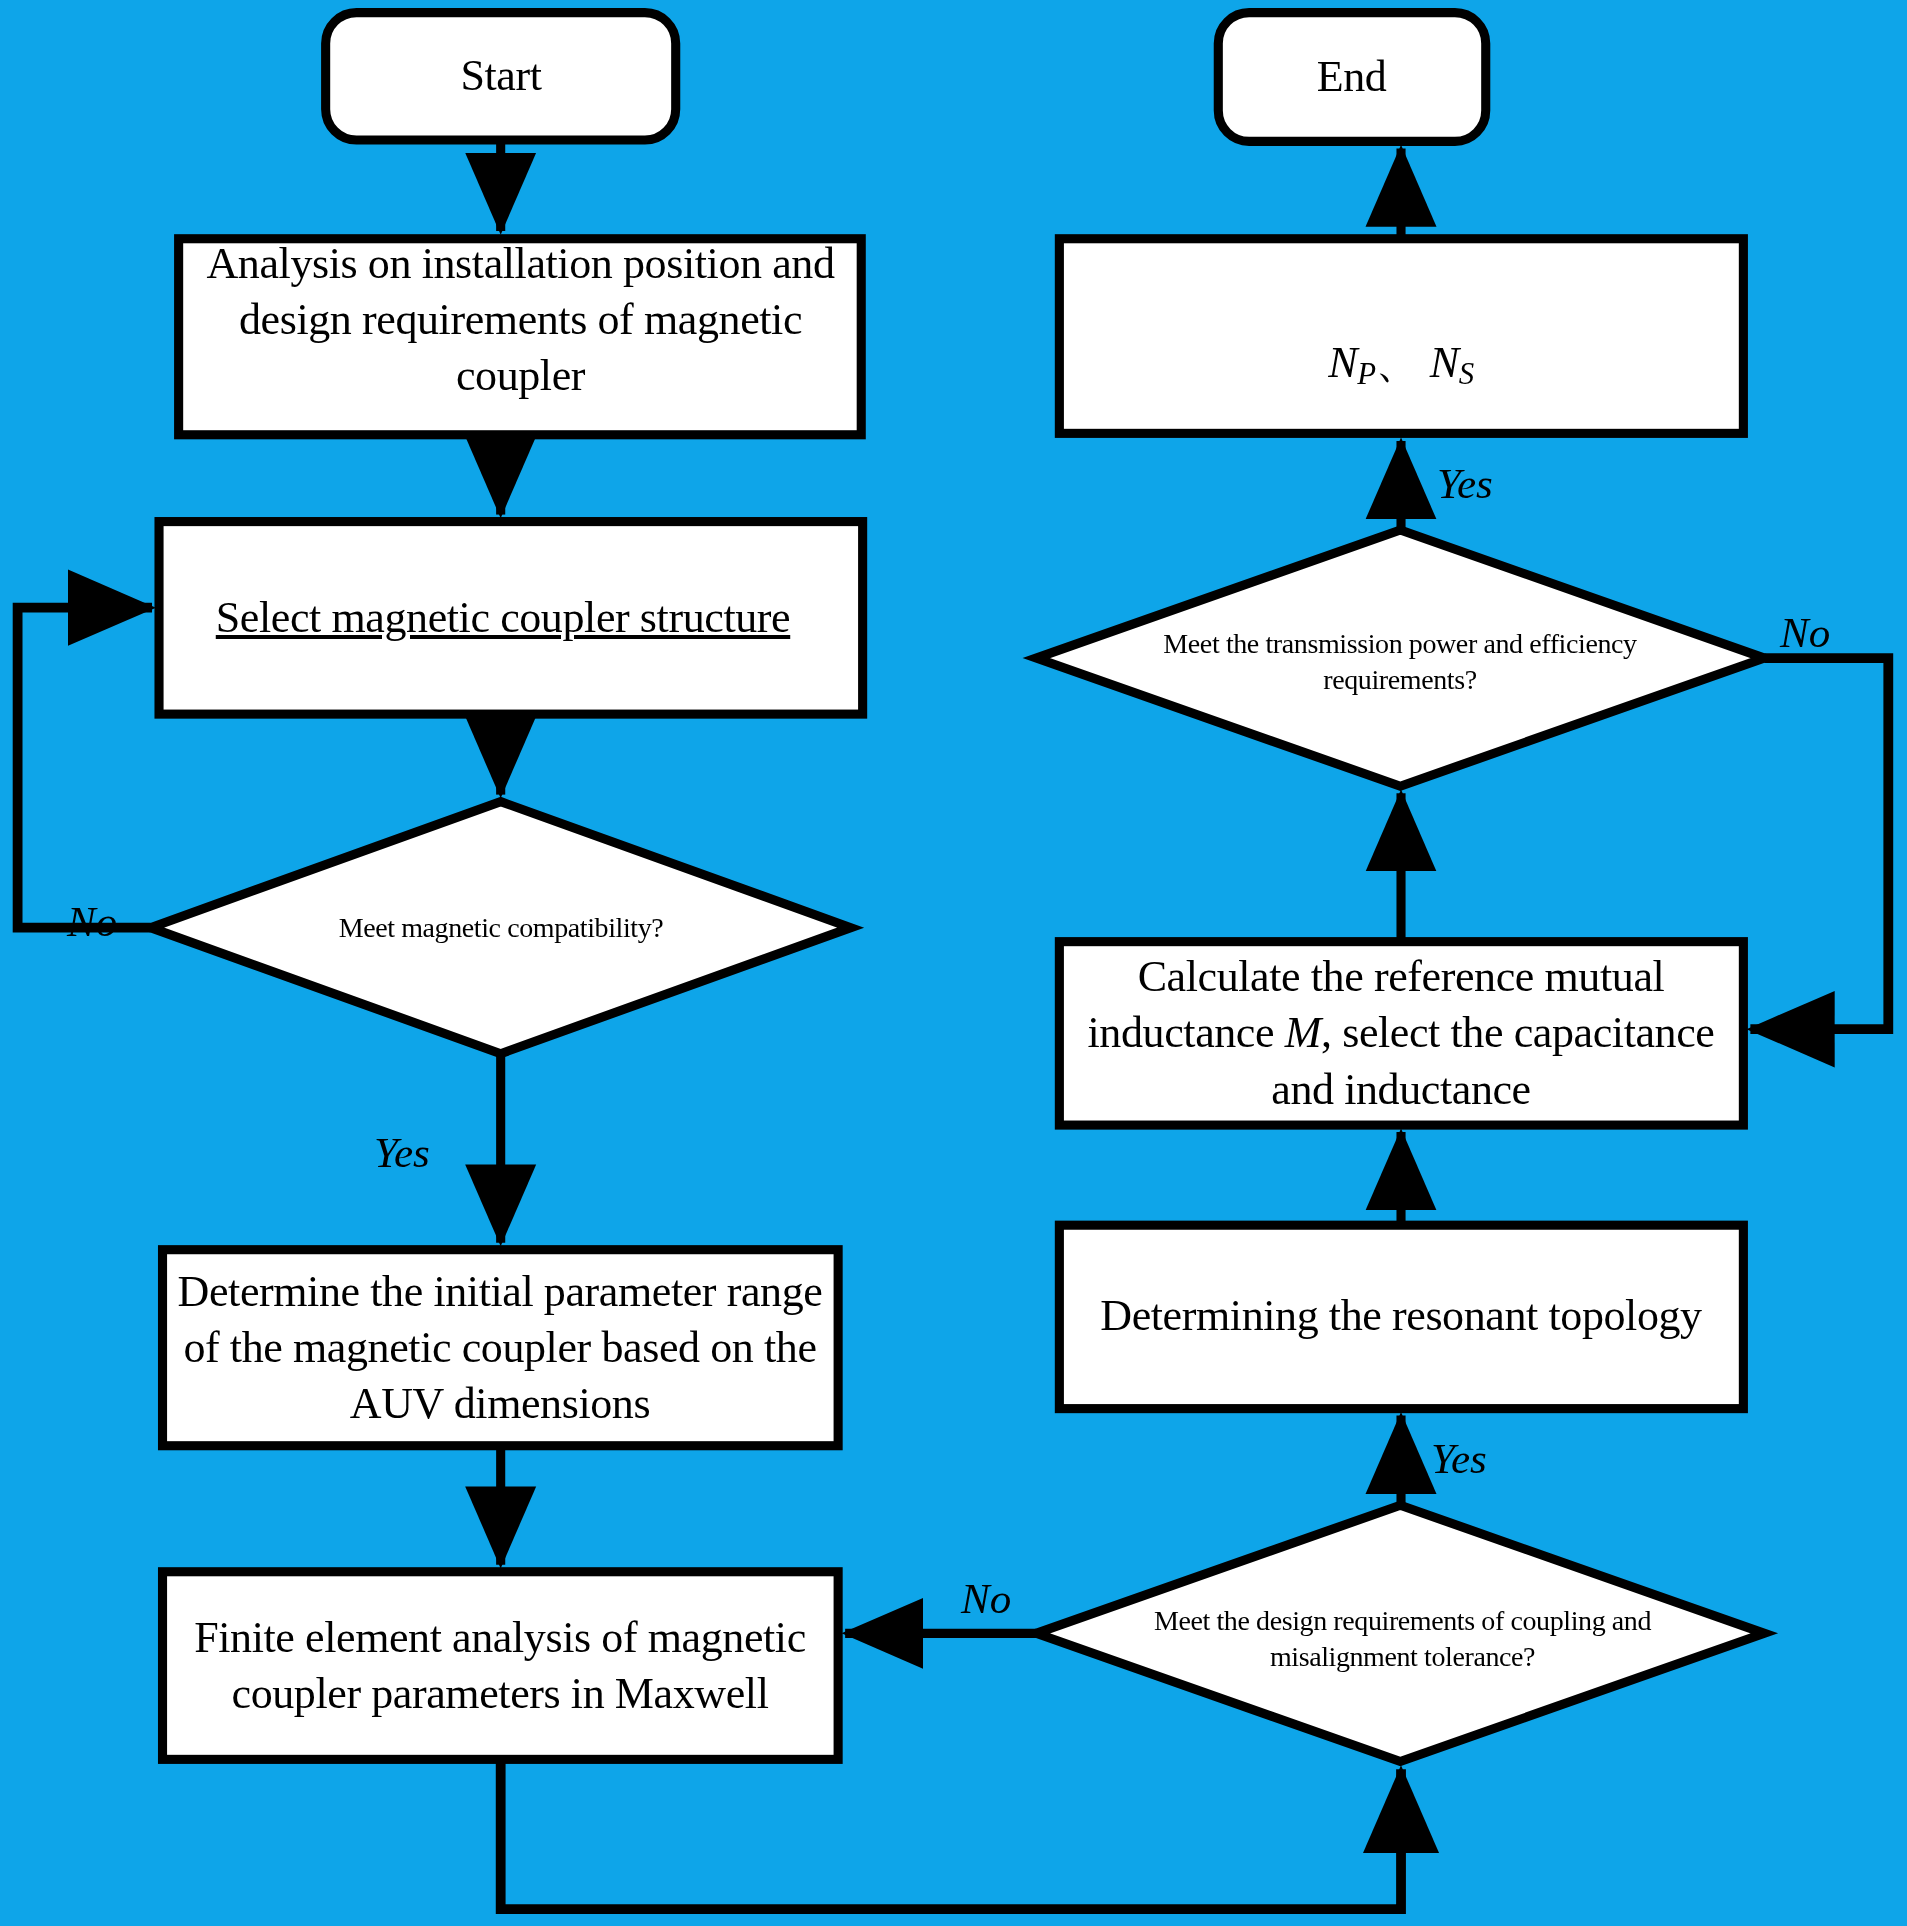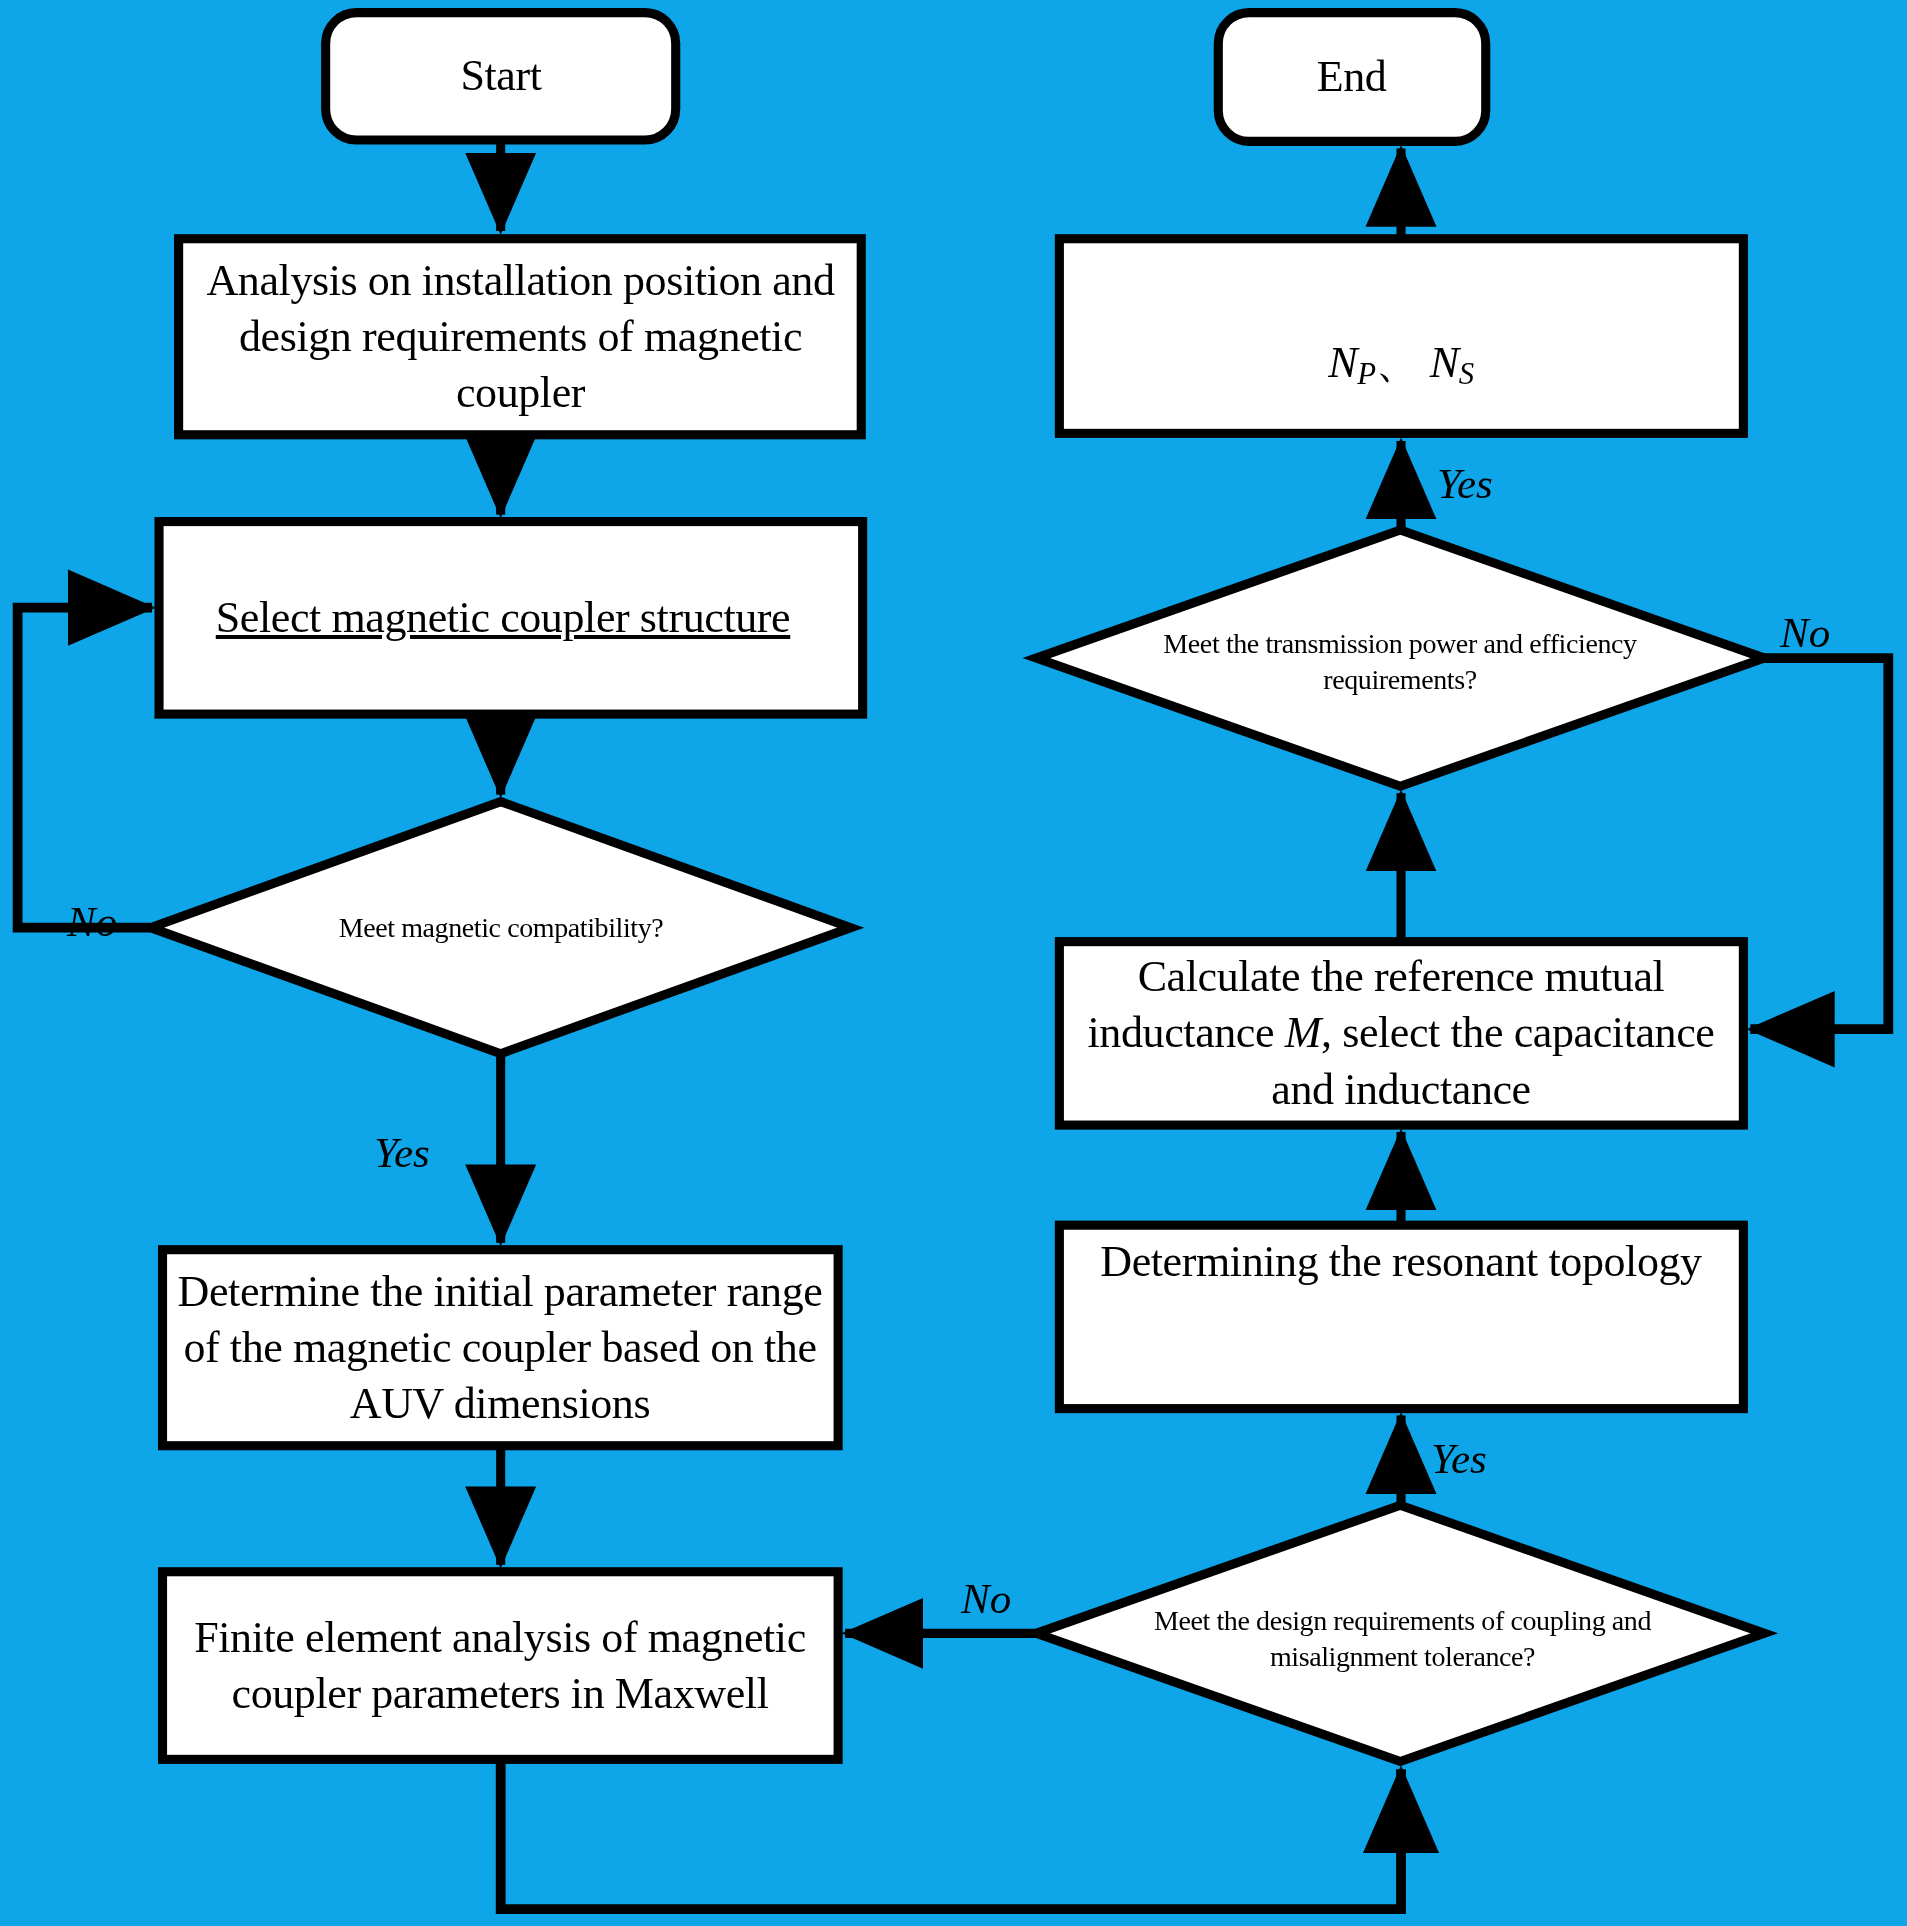--- a/index.html
+++ b/index.html
@@ -96,21 +96,21 @@
   </svg>
 
   <div class="node term" style="left:326px;top:12.6px;width:350px;height:127px;">
     <div class="txt">Start</div>
   </div>
 
   <div class="node term" style="left:1218px;top:12.6px;width:267px;height:129px;">
     <div class="txt">End</div>
   </div>
 
-  <div class="node proc" style="left:179px;top:239px;width:683px;height:196px;">
+  <div class="node proc" style="left:179px;top:222px;width:683px;height:196px;">
     <div class="txt">Analysis on installation position and design requirements of magnetic coupler</div>
   </div>
 
   <div class="node proc" style="left:151px;top:522px;width:704px;height:193px;text-decoration:underline;">
     <div class="txt">Select magnetic coupler structure</div>
   </div>
 
   <div class="node dec" style="left:291px;top:858px;width:420px;height:140px;font-family:Liberation Serif, serif;">
     <div class="txt">Meet magnetic compatibility?</div>
   </div>
@@ -131,21 +131,21 @@
   </div>
 
   <div class="node dec" style="left:1106px;top:574px;width:588px;height:175px;">
     <div class="txt">Meet the transmission power and efficiency requirements?</div>
   </div>
 
   <div class="node proc" style="left:1059px;top:942px;width:684px;height:183px;">
     <div class="txt"><span>Calculate the reference mutual inductance </span><span class="ital">M</span><span>, select the capacitance and inductance</span></div>
   </div>
 
-  <div class="node proc" style="left:1059px;top:1171px;width:684px;height:183px;">
+  <div class="node proc" style="left:1059px;top:1225px;width:684px;height:183px;">
     <div class="txt">Determining the resonant topology</div>
   </div>
 
   <div class="node dec" style="left:1096px;top:1537px;width:613px;height:203px;">
     <div class="txt">Meet the design requirements of  coupling and misalignment tolerance?</div>
   </div>
 
   <div class="edge-label" style="left:67px;top:900px;">No</div>
   <div class="edge-label" style="left:374px;top:1131px;">Yes</div>
 

